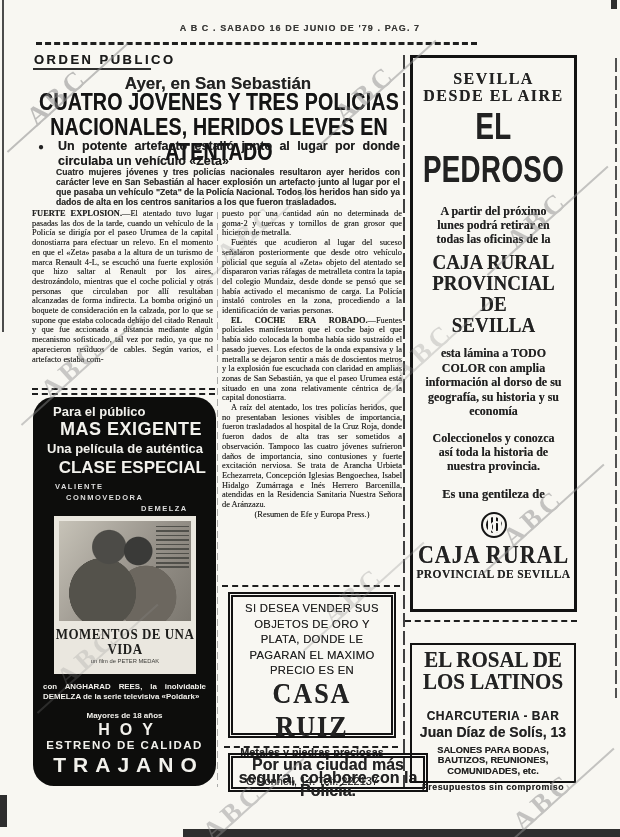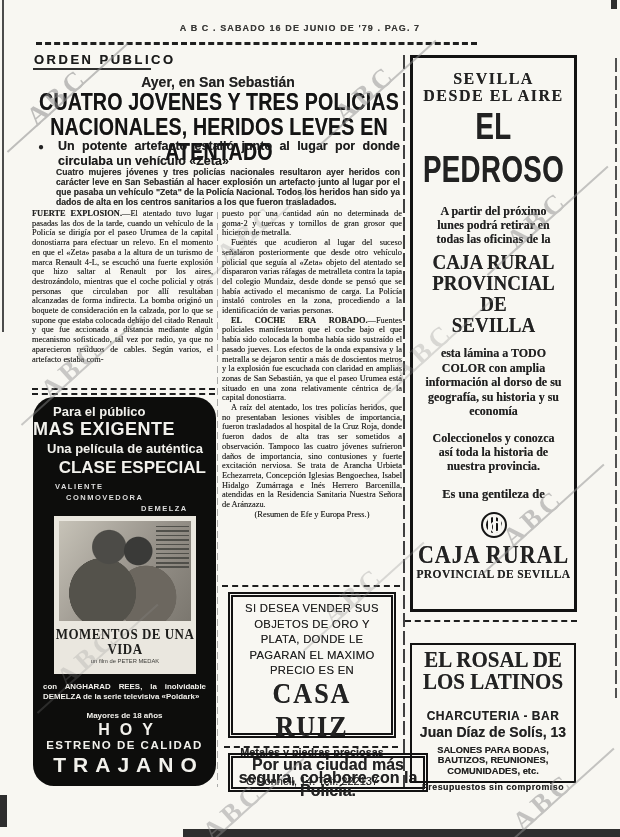--- a/index.html
+++ b/index.html
@@ -16,21 +16,21 @@
   .wm-text{position:absolute;left:32px;top:0;font-family:"Liberation Serif",serif;font-size:27px;
            font-weight:bold;letter-spacing:5px;color:#8f8f8f;font-style:normal;}
 
   
   .edge{background:#2e2e2e;}
   .vrule{width:2px;background:repeating-linear-gradient(#3f3f3f 0 14px,rgba(0,0,0,0) 14px 18px);}
   .coldiv{width:1px;background:repeating-linear-gradient(#8a8a8a 0 7px,rgba(0,0,0,0) 7px 11px);}
   .dash{border-top:3px dashed #1f1f1f;height:0;}
   .dash2{border-top:2px dashed #1f1f1f;border-bottom:2px dashed #1f1f1f;height:3px;}
 
-  .kicker{font-weight:bold;font-size:14px;}
+  .kicker{font-weight:bold;font-size:17px;}
   .headline{font-weight:bold;font-size:20px;line-height:21.5px;letter-spacing:.2px;color:#141414;
             transform:scale(.98,1.16);transform-origin:top center;}
   .bulletp{font-weight:bold;font-size:12.5px;line-height:14.5px;text-align:justify;color:#1c1c1c;}
   .lead{font-size:8.6px;line-height:9.9px;text-align:justify;color:#30302e;font-weight:bold;}
   .bodycol{font-size:8.4px;line-height:9.7px;text-align:justify;color:#262624;overflow:hidden;}
   .bodycol p{margin:0;text-indent:9px;}
   .bodycol p.noind{text-indent:0;}
   .runin{font-weight:bold;}
 
   
@@ -100,21 +100,21 @@
     <p class="ctr" style="text-indent:0">(Resumen de Efe y Europa Press.)</p>
   </div>
 
   <div class="abs dash2" style="left:32px;top:388px;width:183px"></div>
   <div class="abs dash" style="left:222px;top:585px;width:178px;border-top-width:2px"></div>
   <div class="abs dash" style="left:224px;top:746px;width:174px;border-top-width:2px"></div>
   <div class="abs dash" style="left:405px;top:620px;width:172px;border-top-width:2px"></div>
 
   <div id="cinema" class="abs sans" style="left:33px;top:397px;width:183px;height:389px">
     <div class="w" style="left:20px;top:7px;font-size:13px;font-weight:bold">Para el público</div>
-    <div class="w" style="left:0;top:22px;width:100%;text-align:left;padding-right:12px;box-sizing:border-box;font-size:18px;font-weight:bold;letter-spacing:.5px"><span style="margin-right:14px">MAS EXIGENTE</span></div>
+    <div class="w" style="left:0;top:22px;width:100%;text-align:right;padding-right:0;box-sizing:border-box;font-size:18px;font-weight:bold;letter-spacing:.5px"><span style="margin-right:14px">MAS EXIGENTE</span></div>
     <div class="w" style="left:14px;top:44px;font-size:13px;font-weight:bold">Una película de auténtica</div>
     <div class="w" style="left:0;top:61px;width:100%;text-align:right;box-sizing:border-box;font-size:17px;font-weight:bold"><span style="margin-right:10px">CLASE ESPECIAL</span></div>
     <div class="w" style="left:22px;top:85px;font-size:7.5px;font-weight:bold;letter-spacing:1.5px;color:#ddd">VALIENTE</div>
     <div class="w" style="left:33px;top:96px;font-size:7.5px;font-weight:bold;letter-spacing:1.5px;color:#ddd">CONMOVEDORA</div>
     <div class="w" style="left:108px;top:107px;font-size:7.5px;font-weight:bold;letter-spacing:1.5px;color:#ddd">DEMELZA</div>
     <div class="w poster" style="left:21px;top:119px;width:142px;height:158px">
       <div class="photo"></div>
       <div class="cap"></div>
       <div class="ptitle serifheavy">MOMENTOS DE UNA VIDA</div>
       <div class="pcredit">un film de PETER MEDAK</div>

